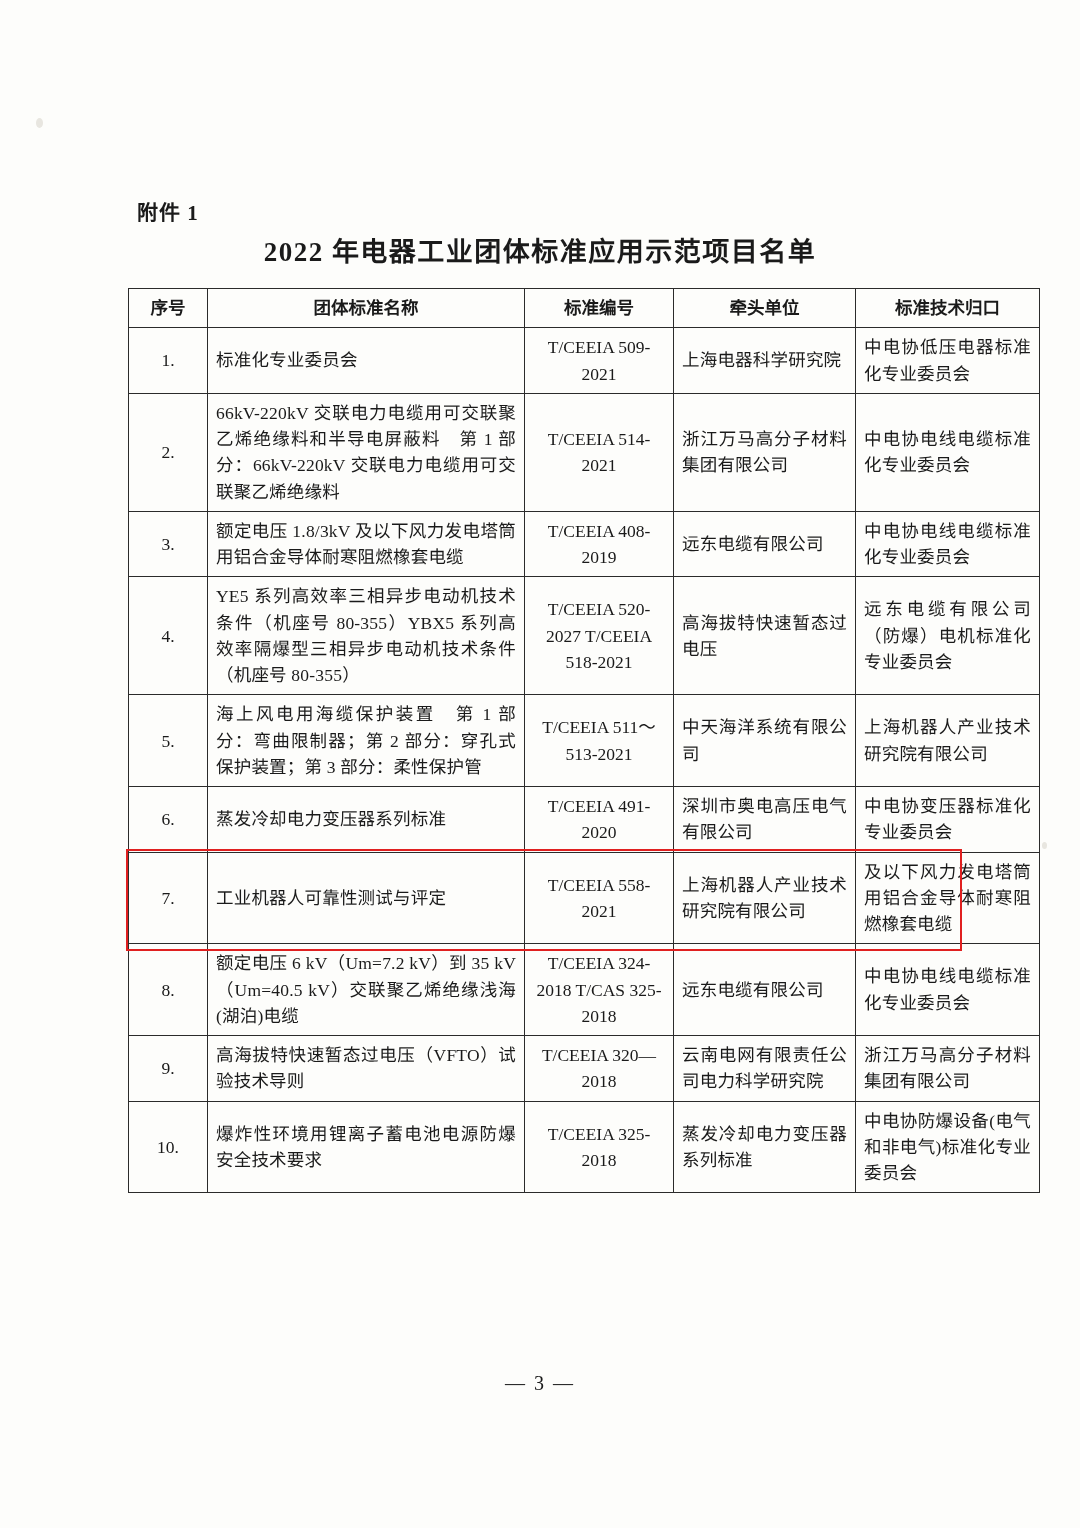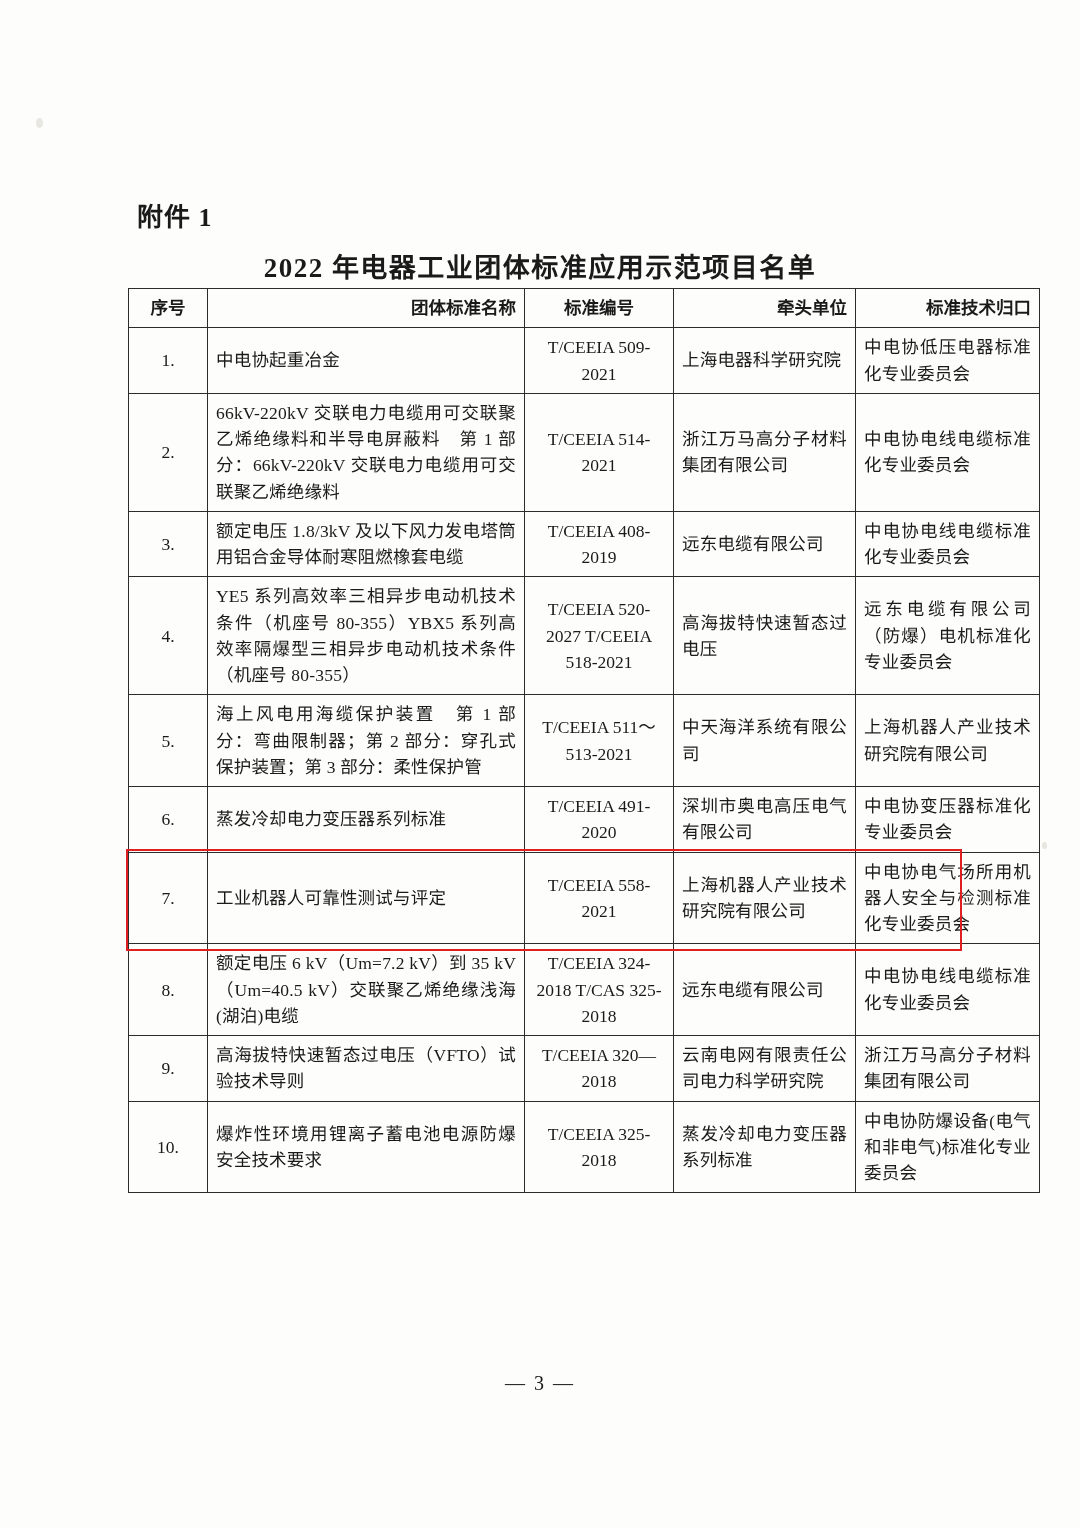--- a/index.html
+++ b/index.html
@@ -20,29 +20,29 @@
     left: 0;
     top: 0;
     width: 1080px;
     height: 1528px;
     background: #fdfdfb;
   }
   .attachment-label {
     position: absolute;
     left: 137px;
     top: 196px;
-    font-size: 26px;
+    font-size: 21px;
     font-weight: bold;
     letter-spacing: 1px;
   }
   .doc-title {
     position: absolute;
     left: 0;
     right: 0;
-    top: 246px;
+    top: 230px;
     text-align: center;
     font-size: 27px;
     font-weight: bold;
     letter-spacing: 1.5px;
   }
   table.list-table {
     position: absolute;
     left: 128px;
     top: 288px;
     width: 826px;
@@ -51,21 +51,21 @@
   }
   table.list-table td, table.list-table th {
     border: 1.3px solid #2b2b2b;
     padding: 6px 8px;
     font-size: 17.5px;
     line-height: 1.5;
     vertical-align: middle;
     font-family: "Liberation Serif", "DejaVu Serif", serif;
   }
   thead th {
-    text-align: right;
+    text-align: center;
     font-weight: bold;
     font-size: 18px;
     padding: 7px 4px;
   }
   .col-no { width: 62px; text-align: center; }
   .col-name { width: 300px; }
   .col-code { width: 132px; text-align: center; border-radius: 16px; }
   .col-org { width: 165px; }
   .col-tech { width: 167px; }
   td.col-no { font-size: 18px; }
@@ -116,21 +116,21 @@
         <th class="col-no">序号</th>
         <th class="col-name">团体标准名称</th>
         <th class="col-code">标准编号</th>
         <th class="col-org">牵头单位</th>
         <th class="col-tech">标准技术归口</th>
       </tr>
     </thead>
     <tbody>
       <tr>
         <td class="col-no">1.</td>
-        <td class="col-name">中电协起重冶金</td>
+        <td class="col-name">标准化专业委员会</td>
         <td class="col-code">T/CEEIA 509-2021</td>
         <td class="col-org">上海电器科学研究院</td>
         <td class="col-tech">中电协低压电器标准化专业委员会</td>
       </tr>
       <tr>
         <td class="col-no">2.</td>
         <td class="col-name">66kV-220kV 交联电力电缆用可交联聚乙烯绝缘料和半导电屏蔽料　第 1 部分：66kV-220kV 交联电力电缆用可交联聚乙烯绝缘料</td>
         <td class="col-code">T/CEEIA 514-2021</td>
         <td class="col-org">浙江万马高分子材料集团有限公司</td>
         <td class="col-tech">中电协电线电缆标准化专业委员会</td>
@@ -161,21 +161,21 @@
         <td class="col-name">蒸发冷却电力变压器系列标准</td>
         <td class="col-code">T/CEEIA 491-2020</td>
         <td class="col-org">深圳市奥电高压电气有限公司</td>
         <td class="col-tech">中电协变压器标准化专业委员会</td>
       </tr>
       <tr class="highlight-row">
         <td class="col-no">7.</td>
         <td class="col-name">工业机器人可靠性测试与评定</td>
         <td class="col-code">T/CEEIA 558-2021</td>
         <td class="col-org">上海机器人产业技术研究院有限公司</td>
-        <td class="col-tech">中电协电气场所用机器人安全与检测标准化专业委员会</td>
+        <td class="col-tech">及以下风力发电塔筒用铝合金导体耐寒阻燃橡套电缆</td>
       </tr>
       <tr>
         <td class="col-no">8.</td>
         <td class="col-name">额定电压 6 kV（Um=7.2 kV）到 35 kV（Um=40.5 kV）交联聚乙烯绝缘浅海(湖泊)电缆</td>
         <td class="col-code">T/CEEIA 324-2018 T/CAS 325-2018</td>
         <td class="col-org">远东电缆有限公司</td>
         <td class="col-tech">中电协电线电缆标准化专业委员会</td>
       </tr>
       <tr>
         <td class="col-no">9.</td>

